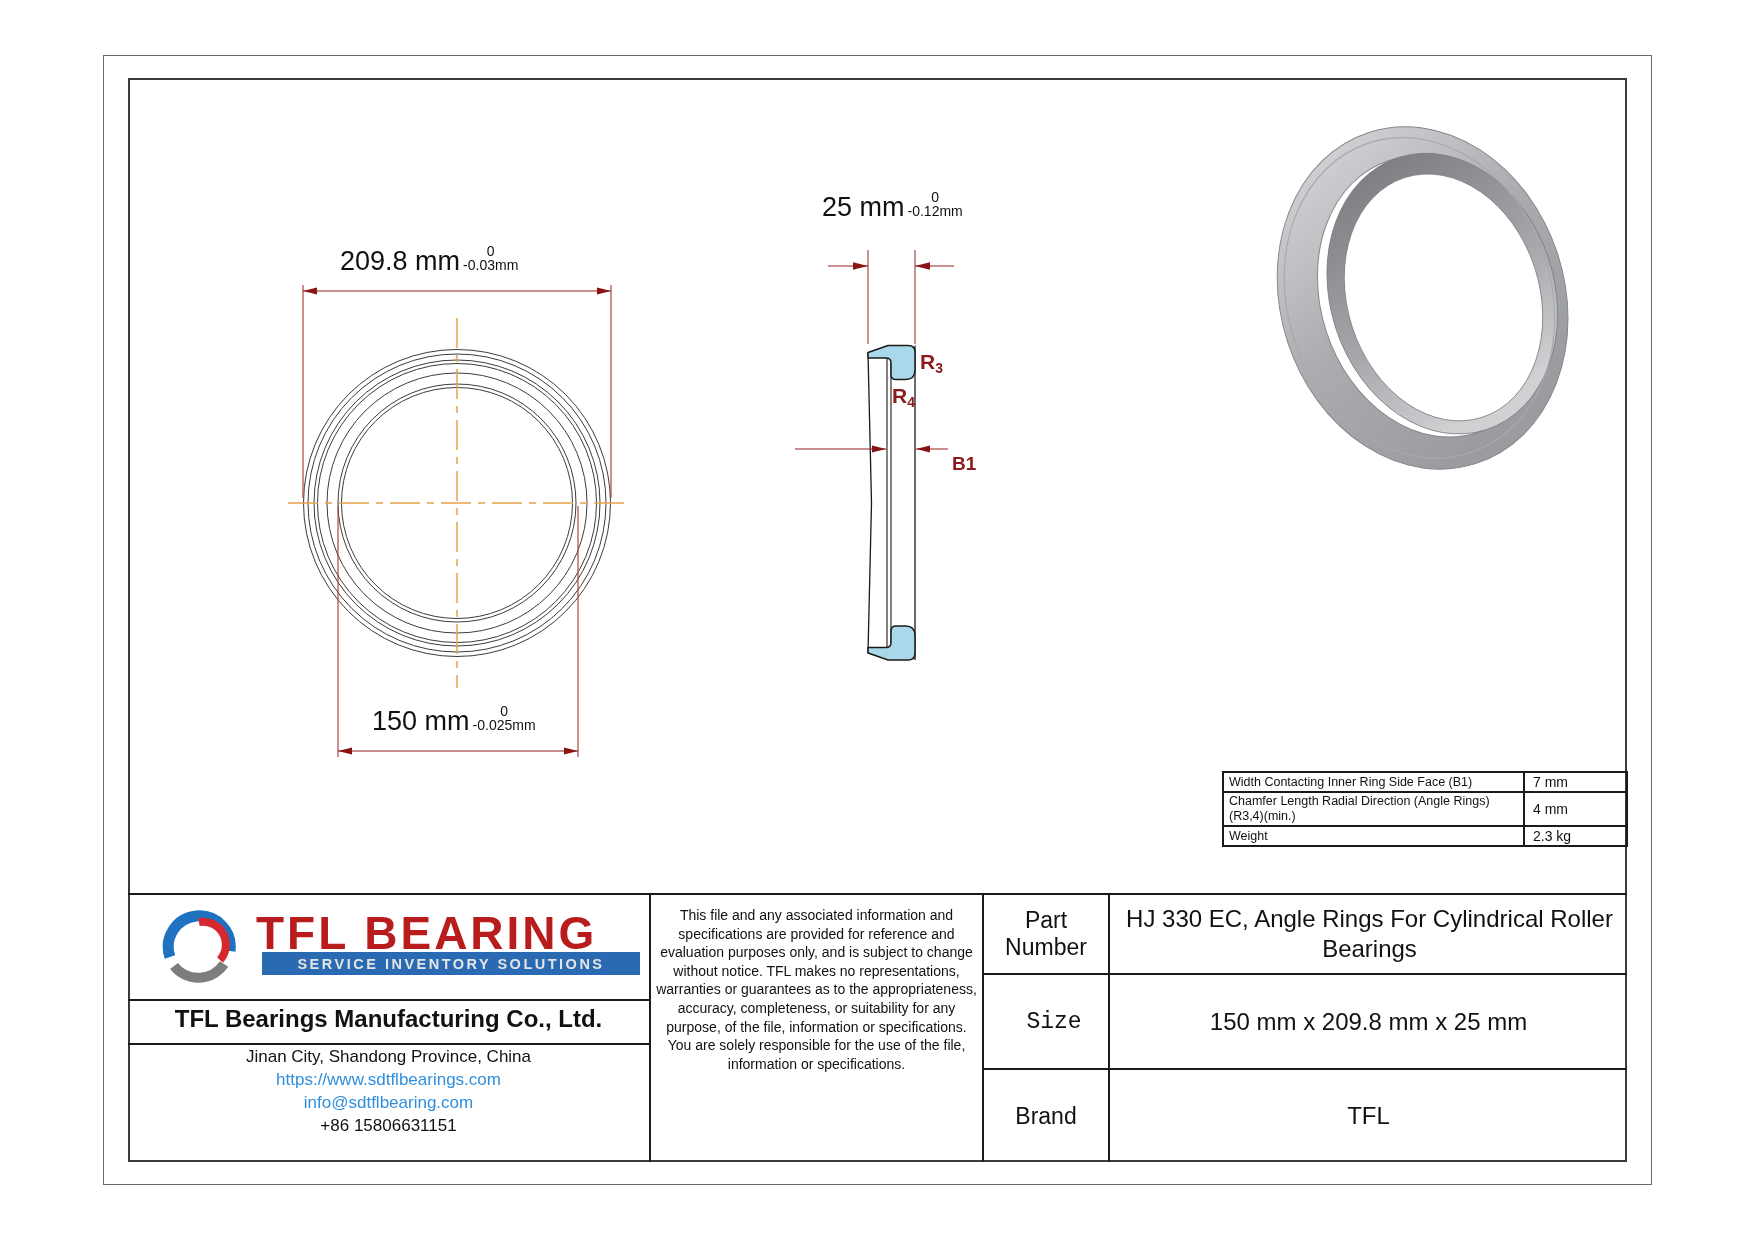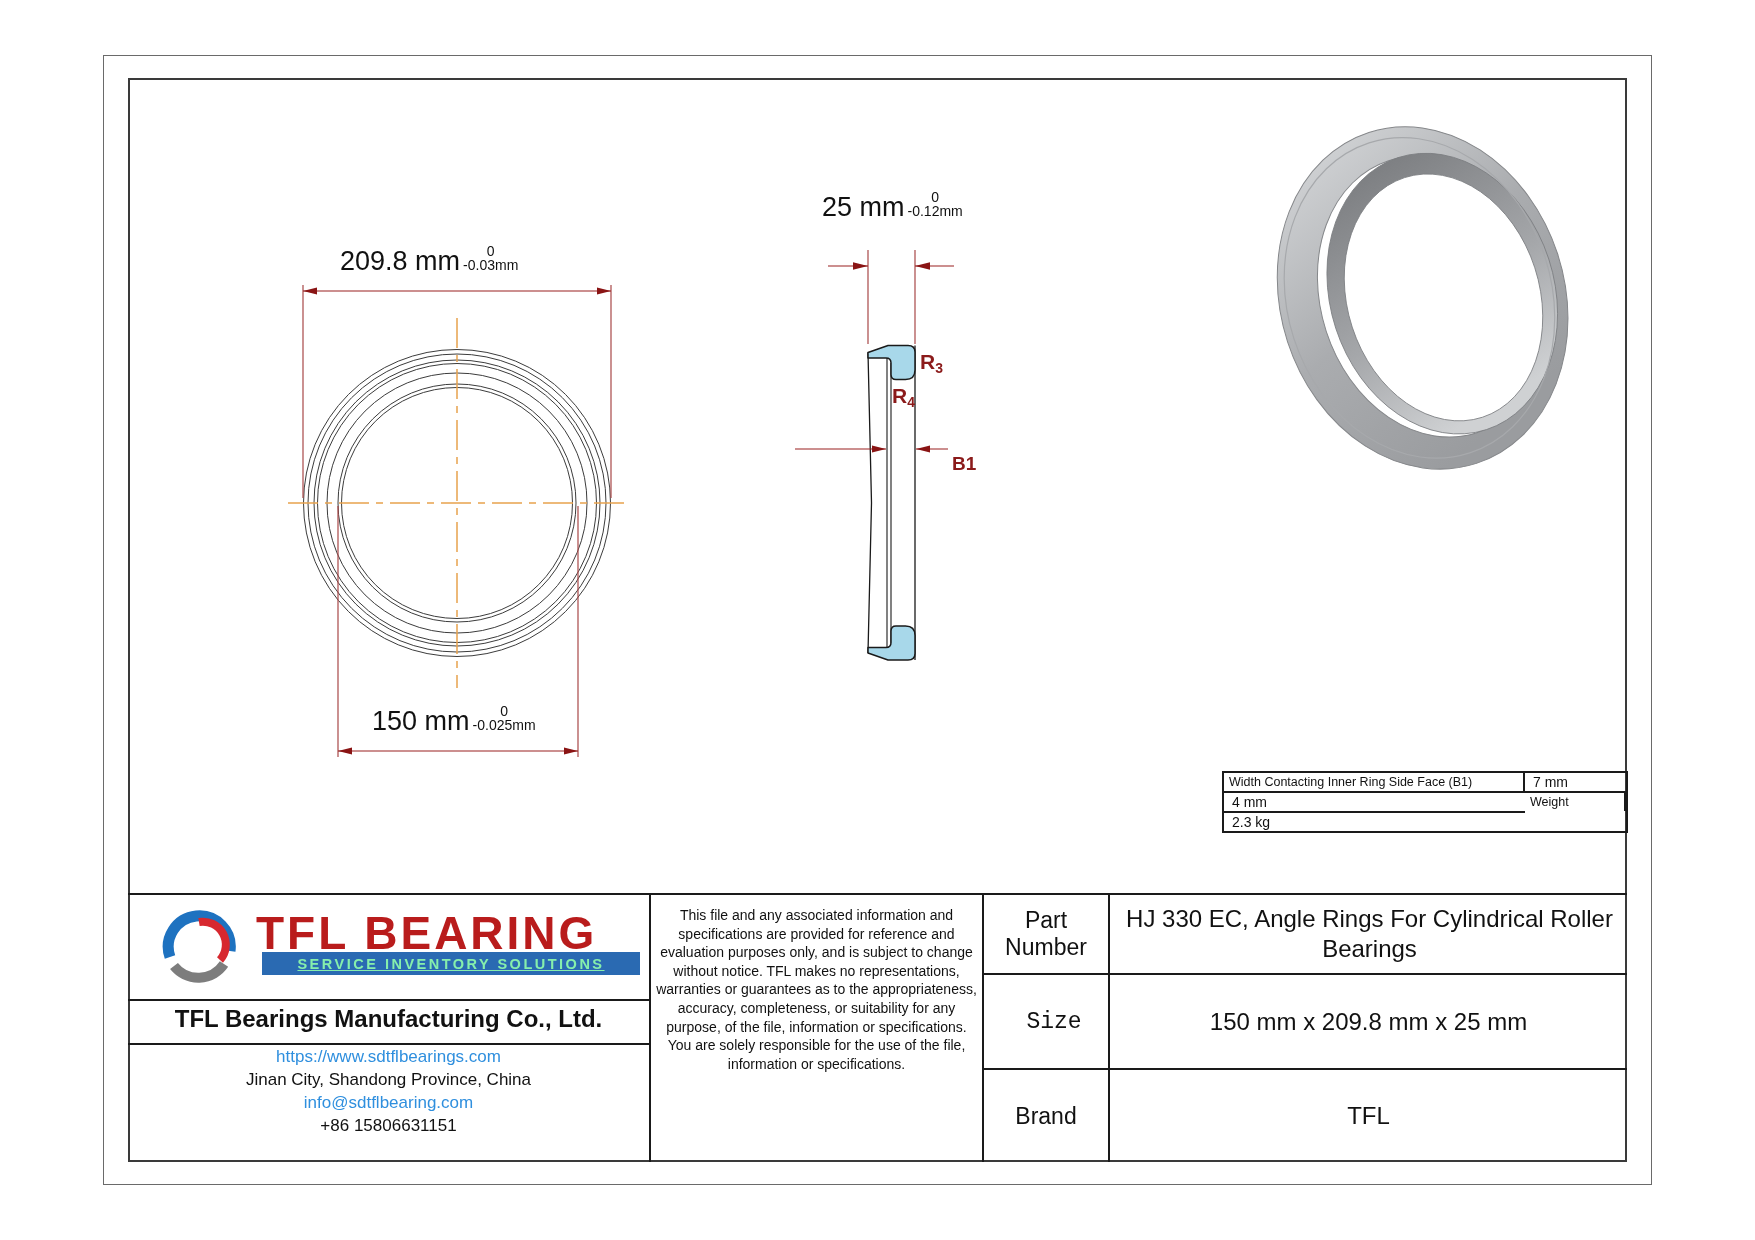--- a/index.html
+++ b/index.html
@@ -27,21 +27,21 @@
   .spec-cell { border-top:2px solid #1a1a1a; padding:1px 5px; display:flex; align-items:center; }
   .spec-cell.first { border-top:none; }
   .spec-label { font-size:12.5px; line-height:1.2; border-right:2px solid #1a1a1a; }
   .spec-value { font-size:14px; padding-left:8px; }
 
   
   .line { background:#1a1a1a; }
 
   
   .brand-title { left:256px; top:906px; width:384px; font-size:46px; font-weight:800; letter-spacing:3px; color:#b91c1c; white-space:nowrap; }
-  .brand-banner { left:262px; top:952px; width:378px; height:23px; background:#2a6ab2; color:#86efac; font-size:14.5px; font-weight:bold; letter-spacing:2.5px; display:flex; align-items:center; justify-content:center; white-space:nowrap;text-decoration:underline; }
+  .brand-banner { left:262px; top:952px; width:378px; height:23px; background:#2a6ab2; color:#e5e5e5; font-size:14.5px; font-weight:bold; letter-spacing:2.5px; display:flex; align-items:center; justify-content:center; white-space:nowrap; }
   .company { left:130px; top:1000px; width:517px; height:37px; display:flex; align-items:center; justify-content:center; font-size:24px; font-weight:600; }
   .contact { left:130px; top:1045px; width:517px; text-align:center; font-size:17px; line-height:23px; }
   .contact a { color:#2f8fde; text-decoration:none; }
   .disclaimer { left:653px; top:906px; width:327px; text-align:center; font-size:14px; line-height:18.6px; color:#111; }
 
   .cell { display:flex; align-items:center; justify-content:center; text-align:center; }
   .field-label { font-size:23px; }
   .field-value { font-size:24px; line-height:30px; padding:0 6px; }
 </style>
 </head>
@@ -149,20 +149,21 @@
   </span>
 </div>
 
 <div class="abs rlabel" style="left:920px; top:350px;"><span>R</span><span class="sub">3</span></div>
 <div class="abs rlabel" style="left:892px; top:384px;"><span>R</span><span class="sub">4</span></div>
 <div class="abs b1label" style="left:952px; top:437px;margin-top:16px;">B1</div>
 
 <div class="abs spec-table">
   <div class="spec-cell spec-label first">Width Contacting Inner Ring Side Face (B1)</div>
   <div class="spec-cell spec-value first">7 mm</div>
+  <div class="spec-cell spec-label">Chamfer Length Radial Direction (Angle Rings)(R3,4)(min.)</div>
   <div class="spec-cell spec-value">4 mm</div>
   <div class="spec-cell spec-label">Weight</div>
   <div class="spec-cell spec-value">2.3 kg</div>
 </div>
 
 <div class="abs line" style="left:128px; top:893px; width:1499px; height:2px;"></div>
 <div class="abs line" style="left:649px; top:893px; width:2px; height:269px;"></div>
 <div class="abs line" style="left:982px; top:893px; width:2px; height:269px;"></div>
 <div class="abs line" style="left:1108px; top:893px; width:2px; height:269px;"></div>
 <div class="abs line" style="left:128px; top:999px; width:521px; height:2px;"></div>
@@ -173,22 +174,22 @@
 <svg class="abs" style="left:160px; top:903px;" width="82" height="82" viewBox="0 0 82 82">
   <path d="M 10,54 A 31,31 0 1 1 70,48" fill="none" stroke="#1e72c0" stroke-width="11"></path>
   <path d="M 14,63 A 31,31 0 0 0 64,61" fill="none" stroke="#7d7d7d" stroke-width="10"></path>
   <path d="M 39,19 A 23,23 0 0 1 60,57" fill="none" stroke="#d7282f" stroke-width="8"></path>
 </svg>
 <div class="abs brand-title">TFL BEARING</div>
 <div class="abs brand-banner">SERVICE INVENTORY SOLUTIONS</div>
 
 <div class="abs company">TFL Bearings Manufacturing Co., Ltd.</div>
 <div class="abs contact">
+  <div>Jinan City, Shandong Province, China</div>
   <div><a href="#">https://www.sdtflbearings.com</a></div>
-  <div>Jinan City, Shandong Province, China</div>
   <div><a href="#">info@sdtflbearing.com</a></div>
   <div>+86 15806631151</div>
 </div>
 
 <div class="abs disclaimer">This file and any associated information and specifications are provided for reference and evaluation purposes only, and is subject to change without notice. TFL makes no representations, warranties or guarantees as to the appropriateness, accuracy, completeness, or suitability for any purpose, of the file, information or specifications.  You are solely responsible for the use of the file, information or specifications.</div>
 
 <div class="abs cell field-label" style="left:984px; top:895px; width:124px; height:78px;">Part Number</div>
 <div class="abs cell field-value" style="left:1110px; top:895px; width:519px; height:78px;">HJ 330 EC,  Angle Rings For Cylindrical Roller Bearings</div>
 
 <div class="abs cell field-label" style="left:984px; top:975px; width:140px; height:93px;font-family:Liberation Mono, monospace;">Size</div>

